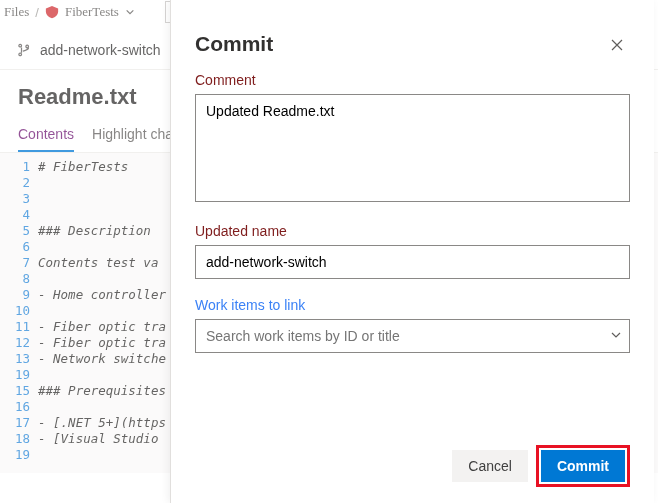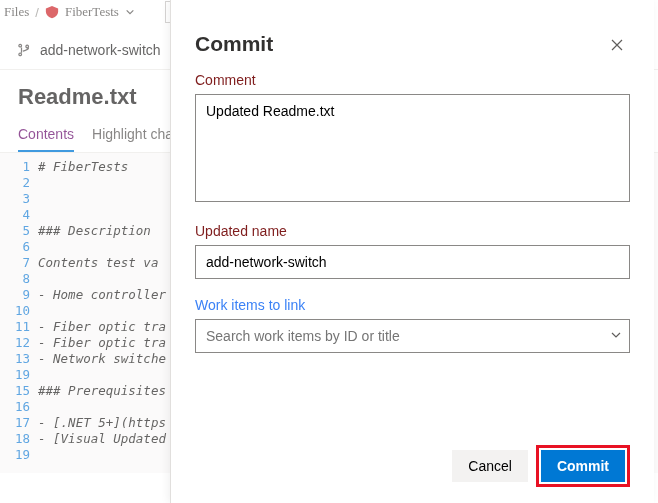--- a/index.html
+++ b/index.html
@@ -166,21 +166,21 @@
   .btn {
     height: 32px;
     padding: 0 16px;
     font-size: 14px;
     border: none;
     cursor: pointer;
     font-family: inherit;
   }
   .btn-secondary {
     background: #f3f2f1;
-    color: #000000;
+    color: #404040;
   }
   .btn-primary {
     background: #0078d4;
     color: #fff;
     font-weight: 600;
   }
   .highlight-ring {
     border: 3px solid #e81123;
     padding: 2px;
     display: inline-flex;
@@ -286,21 +286,21 @@
       <div class="editor-line">
         <span class="ln">16</span>
         <span class="code"></span>
       </div>
       <div class="editor-line">
         <span class="ln">17</span>
         <span class="code">- [.NET 5+](https</span>
       </div>
       <div class="editor-line">
         <span class="ln">18</span>
-        <span class="code">- [Visual Updated </span>
+        <span class="code">- [Visual Studio </span>
       </div>
       <div class="editor-line">
         <span class="ln">19</span>
         <span class="code"></span>
       </div>
     </div>
 </div>
 
 <div class="overlay"></div>
 <div class="modal">

